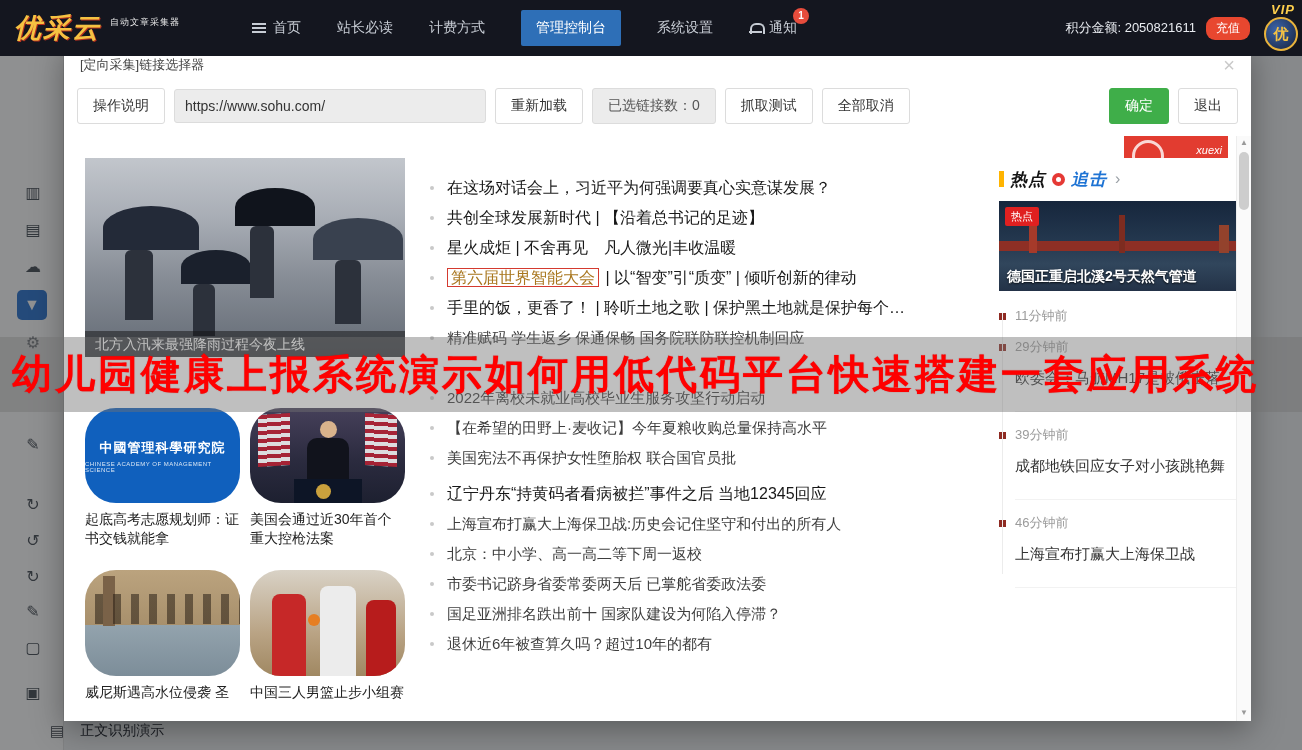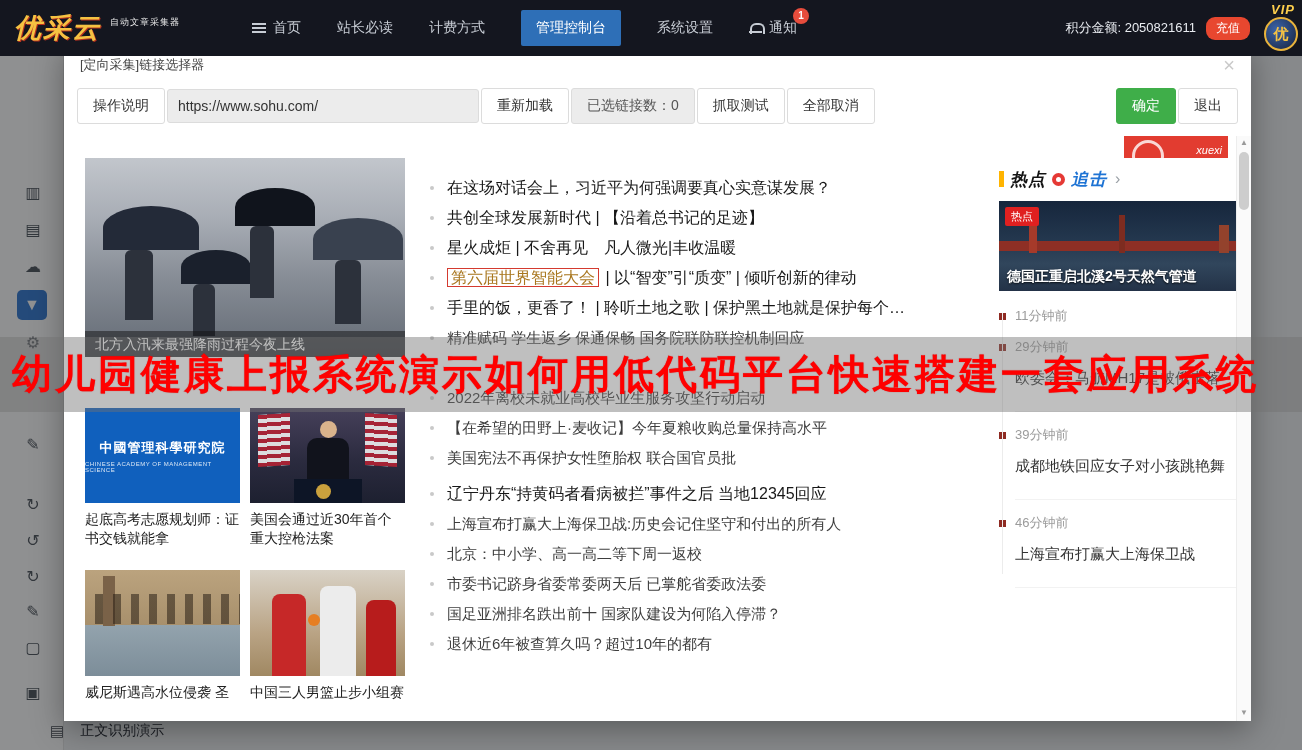--- a/index.html
+++ b/index.html
@@ -34,21 +34,21 @@
   .badge{position:absolute;top:-11px;right:-12px;background:#e74c3c;color:#fff;border-radius:9px;min-width:16px;height:16px;font-size:10px;line-height:16px;text-align:center;padding:0 3px;font-weight:bold;}
   .nav-right{margin-left:auto;display:flex;align-items:center;gap:10px;padding-right:52px;font-size:13px;color:#e8ebf0;}
   .recharge{background:#e8472f;color:#fff;border:none;border-radius:9px;font-size:12px;padding:3px 10px;cursor:pointer;}
   .vip{position:absolute;right:7px;top:2px;color:#ffd04d;font-weight:bold;font-size:13px;font-style:italic;letter-spacing:1px;}
   .float-logo{position:absolute;right:4px;top:17px;width:34px;height:34px;border-radius:50%;background:radial-gradient(circle at 35% 35%,#3b63a8,#17223c);border:2px solid #e8b33c;color:#f5c242;font-weight:bold;font-size:15px;display:flex;align-items:center;justify-content:center;}
 
   
   .modal{position:absolute;left:64px;top:44px;width:1187px;height:677px;background:#fff;z-index:3;box-shadow:0 8px 30px rgba(0,0,0,.35);display:flex;flex-direction:column;}
   .m-head{height:36px;display:flex;align-items:center;padding:6px 16px 0;font-size:13px;color:#444;flex:none;}
   .m-close{margin-left:auto;font-size:20px;color:#c9c9c9;cursor:pointer;line-height:16px;}
-  .m-toolbar{display:flex;align-items:center;gap:2px;padding:8px 13px 12px;flex:none;}
+  .m-toolbar{display:flex;align-items:center;gap:9px;padding:8px 13px 12px;flex:none;}
   .btn{background:#fff;border:1px solid #dcdcdc;border-radius:3px;font-size:14px;color:#333;padding:8px 15px;cursor:pointer;white-space:nowrap;}
   .url{width:312px;background:#ececec;border:1px solid #dcdcdc;border-radius:3px;font-size:14px;color:#333;padding:8px 10px;}
   .chip{background:#ececec;border:1px solid #dcdcdc;border-radius:3px;font-size:14px;color:#555;padding:8px 15px;white-space:nowrap;}
   .spacer{flex:1;}
   .btn-green{background:#3fae49;border-color:#3fae49;color:#fff;}
   .m-content{position:relative;flex:1;background:#fff;overflow:hidden;}
 
   
   .promo{position:absolute;left:1060px;top:0;width:104px;height:22px;background:#e23c30;color:#fff;font-style:italic;font-size:11px;display:flex;align-items:flex-end;justify-content:flex-end;padding:2px 6px;overflow:hidden;}
   .promo::before{content:"";position:absolute;left:8px;top:4px;width:26px;height:26px;border:3px solid rgba(255,255,255,.8);border-radius:50%;}
@@ -60,21 +60,21 @@
 
   .headlines{position:absolute;left:366px;top:43px;width:575px;list-style:none;overflow:hidden;}
   .hl{font-size:16px;color:#181818;margin-bottom:12px;line-height:18px;white-space:nowrap;cursor:pointer;}
   .hl::before{content:"";display:inline-block;width:4px;height:4px;border-radius:50%;background:#c9c9c9;margin-right:13px;vertical-align:3px;}
   .hl.sub{font-size:15px;color:#3d3d3d;}
   .hl.gap{margin-top:18px;}
   .hl .boxed{color:#a8761d;border:1px solid #d43a2f;padding:0 3px;margin-right:2px;}
 
   .cards{position:absolute;left:21px;top:272px;width:322px;display:grid;grid-template-columns:155px 155px;column-gap:10px;row-gap:22px;}
   .card{cursor:pointer;}
-  .card .thumb{width:155px;height:95px;position:relative;overflow:hidden;}
+  .card .thumb{width:155px;height:95px;position:relative;overflow:hidden;border-radius:31px;}
   .card.tall .thumb{height:106px;}
   .card figcaption{margin-top:7px;font-size:14px;line-height:19px;color:#222;}
   .thumb-cams{background:#1060bd;display:flex;flex-direction:column;align-items:center;justify-content:center;color:#fff;}
   .cams-t{font-size:13px;font-weight:bold;letter-spacing:1px;}
   .cams-s{font-size:6px;opacity:.85;margin-top:4px;letter-spacing:.5px;}
   .thumb-biden{background:linear-gradient(180deg,#46405a 0%,#2b2b3f 55%,#1d2030 100%);}
   .flagL,.flagR{position:absolute;top:6px;width:32px;height:52px;background:repeating-linear-gradient(180deg,#b22234 0 4px,#efefef 4px 8px);opacity:.9;}
   .flagL{left:8px;transform:skewY(-4deg);} .flagR{right:8px;transform:skewY(4deg);}
   .fig{position:absolute;left:57px;top:30px;width:42px;height:46px;background:#11131c;border-radius:10px 10px 0 0;}
   .head{position:absolute;left:70px;top:13px;width:17px;height:17px;border-radius:50%;background:#d9b38c;}

